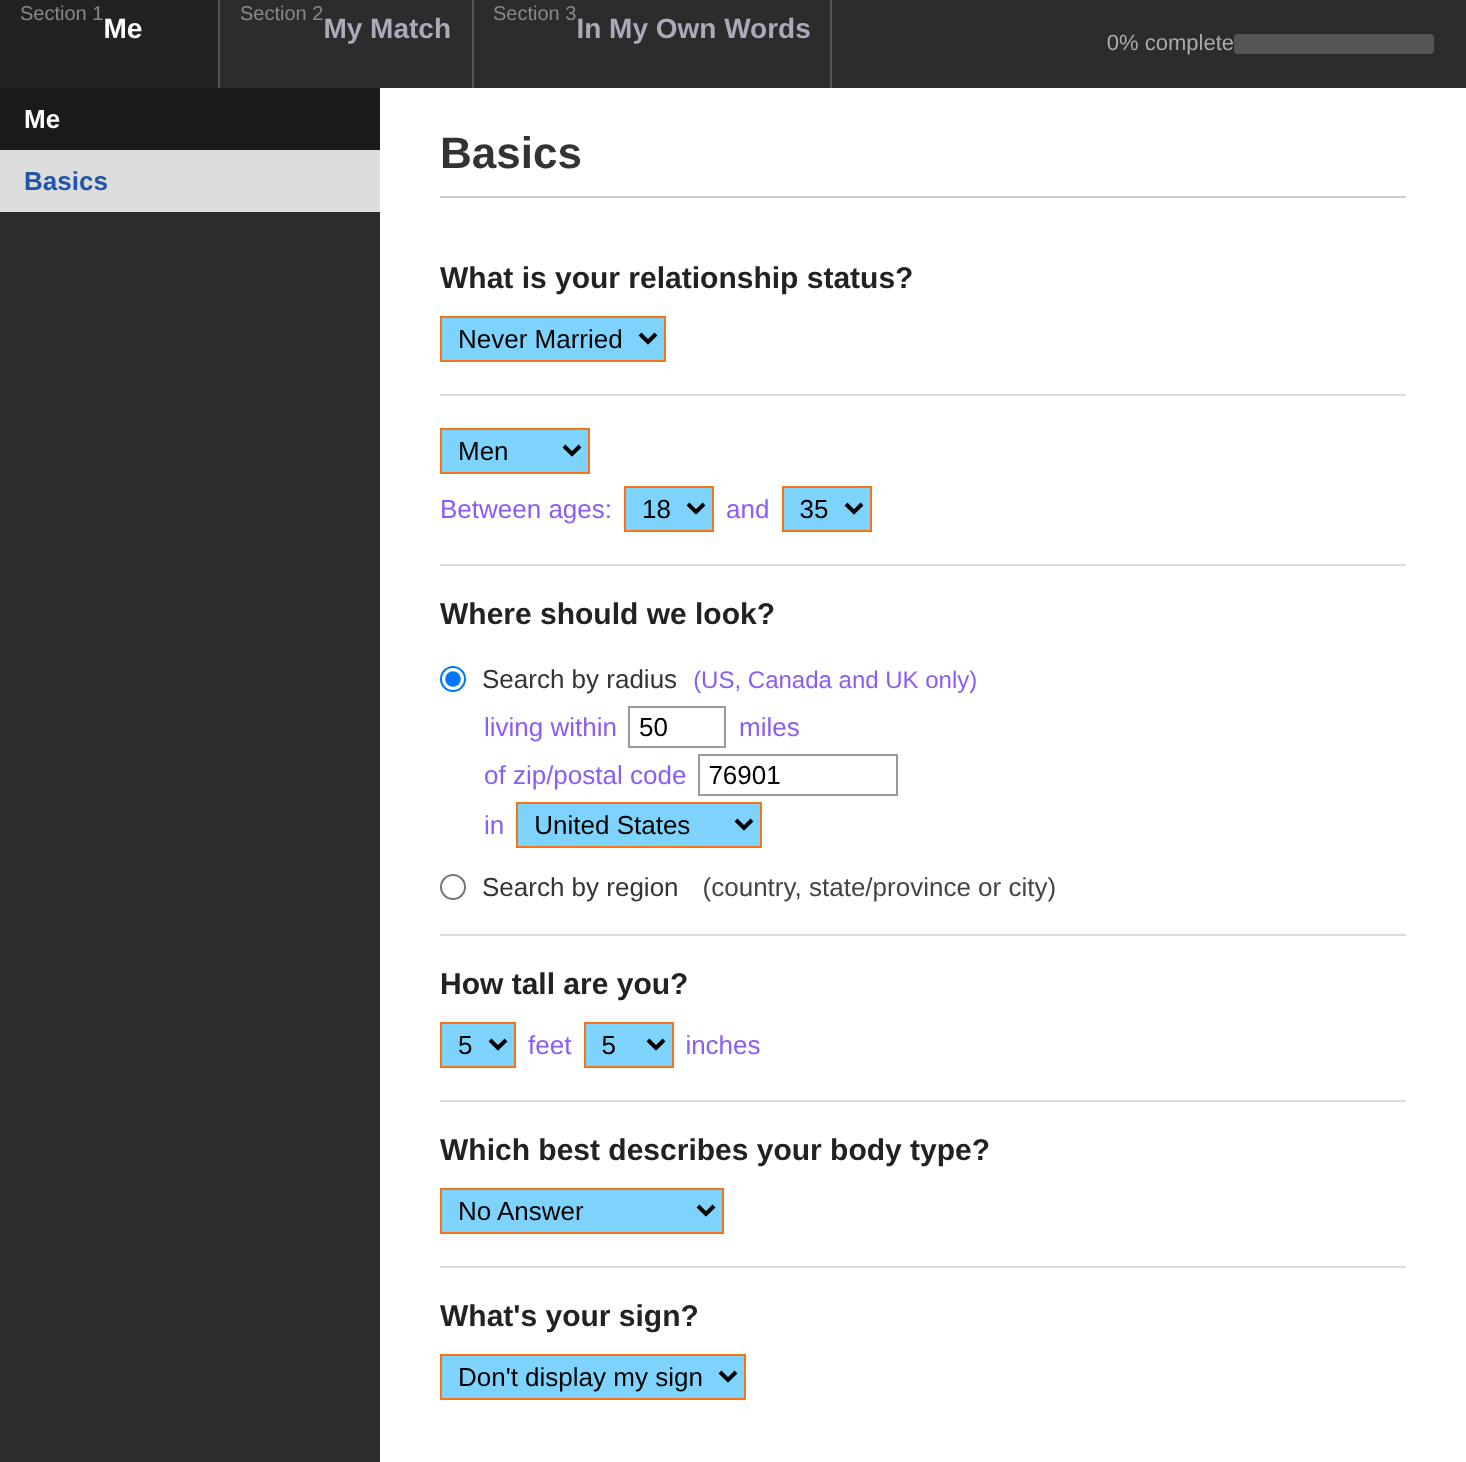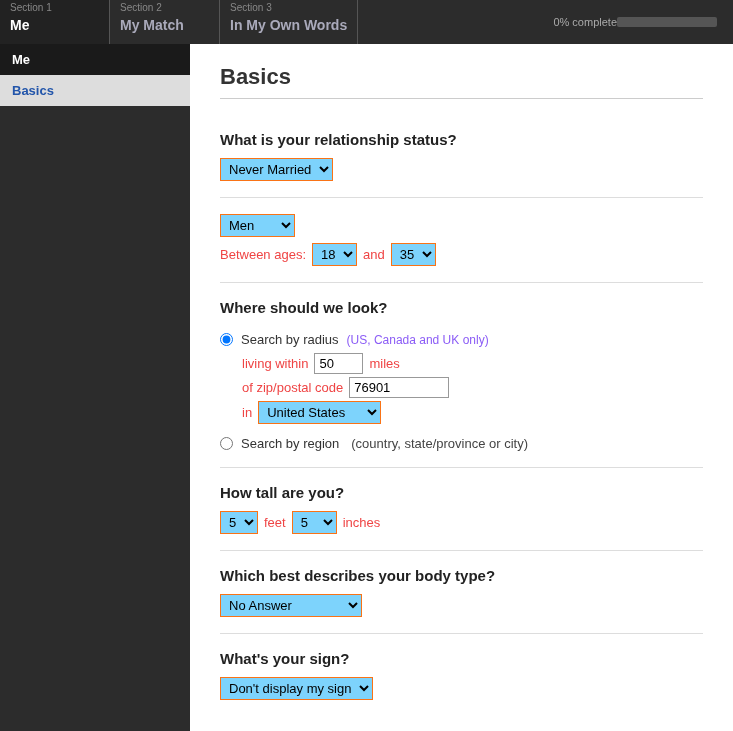--- a/index.html
+++ b/index.html
@@ -11,21 +11,21 @@
       align-items: stretch;
       background: #2c2c2c;
       height: 44px;
     }
     .top-nav .section-labels {
       display: flex;
       flex: 1;
     }
     .section-tab {
       display: flex;
-      flex-direction: column;
+      flex-direction: row;
       justify-content: flex-start;
       padding: 2px 10px 0 10px;
       min-width: 110px;
       border-right: 1px solid #555;
       color: #aaa;
       font-size: 11px;
     }
     .section-tab .sec-label {
       font-size: 10px;
       color: #888;
@@ -146,21 +146,21 @@
     .inline-row {
       display: flex;
       align-items: center;
       gap: 6px;
       margin-top: 6px;
       flex-wrap: wrap;
     }
 
     .text-label {
       font-size: 13px;
-      color: #ef4444;
+      color: #8b5cf6;
     }
 
     .radio-row {
       display: flex;
       align-items: center;
       gap: 8px;
       margin-top: 16px;
       font-size: 13px;
     }
     .radio-row input[type=radio] {

